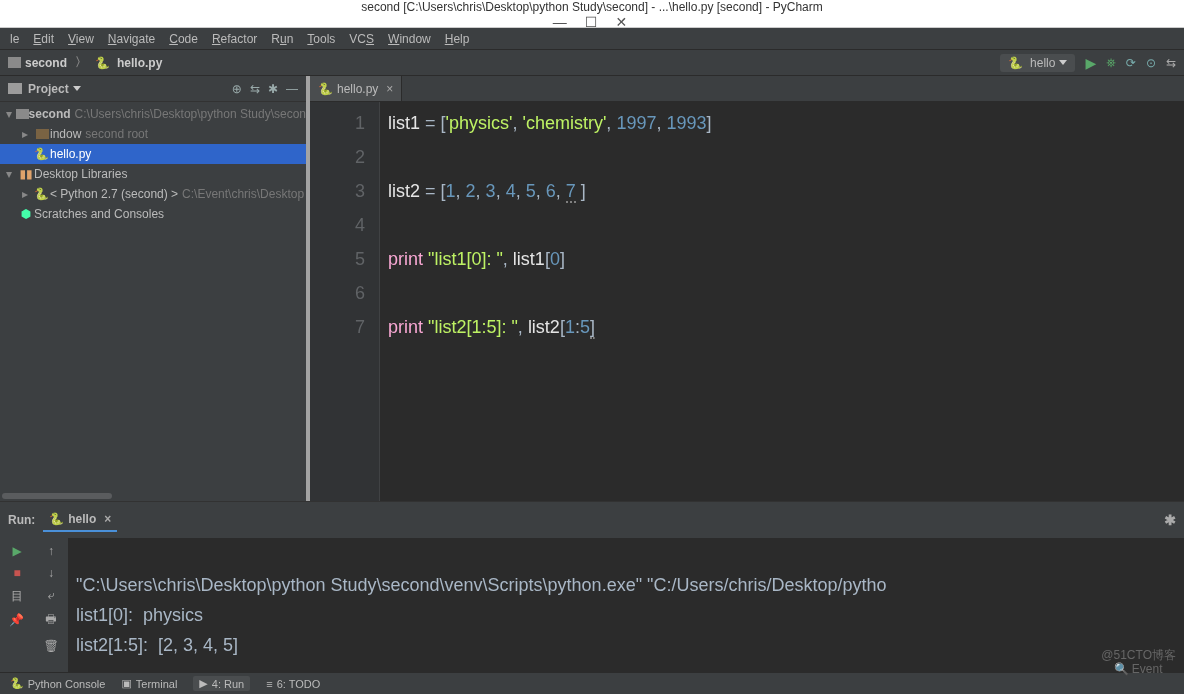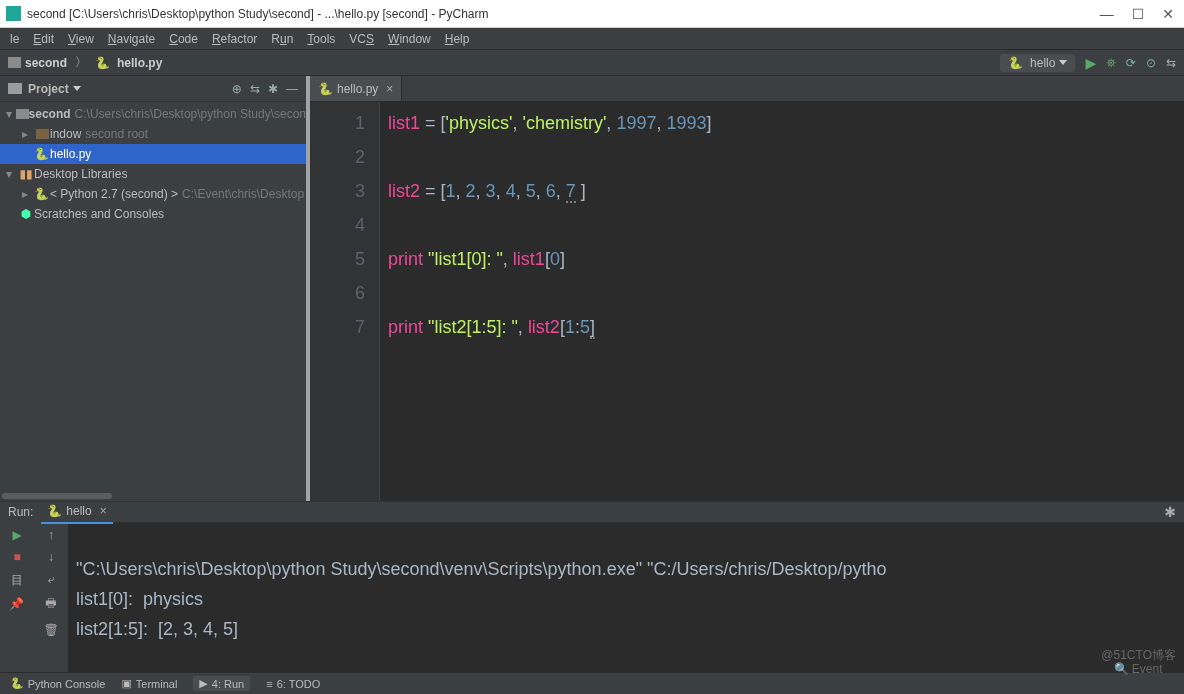--- a/index.html
+++ b/index.html
@@ -1,17 +1,17 @@
 <!DOCTYPE html>
 <html><head>
 <meta charset="utf-8">
 <style>
 * { margin:0; padding:0; box-sizing:border-box; font-family:"Segoe UI",Arial,sans-serif; }
 body { background:#3c3f41; color:#bbb; font-size:12px; overflow:hidden; width:1184px; height:694px; position:relative; }
-.titlebar { height:28px; background:#fff; color:#333; display:flex; align-items:center; padding:0 6px; border-bottom:1px solid #ccc; }
+.titlebar { height:28px; background:#fff; color:#333; display:flex; align-items:center; padding:0 6px; border-bottom:1px solid #ccc;flex-direction:column; }
 .titlebar .app-icon { width:15px; height:15px; background:#21a69a; margin-right:6px; }
 .titlebar .title-text { font-size:12px; flex:1; }
 .titlebar .winbtns { display:flex; gap:18px; color:#555; font-size:14px; margin-right:4px; }
 .menubar { height:22px; background:#3c3f41; display:flex; align-items:center; padding:0 4px; gap:2px; color:#bbb; border-bottom:1px solid #2b2b2b; }
 .menubar span { padding:2px 6px; cursor:default; }
 .menubar span u { text-decoration:underline; }
 .navbar { height:26px; background:#3c3f41; display:flex; align-items:center; padding:0 8px; border-bottom:1px solid #2b2b2b; }
 .navbar .crumb { display:flex; align-items:center; gap:4px; color:#ccc; font-weight:600; }
 .navbar .folder-icon { width:13px; height:11px; background:#8a8a8a; display:inline-block; }
 .navbar .arrow { color:#888; margin:0 4px; }
@@ -40,29 +40,29 @@
 .scroll-strip .thumb { width:110px; height:6px; background:#5a5c5e; border-radius:3px; margin:2px 0 0 2px; }
 .editor-area { flex:1; display:flex; flex-direction:column; background:#2b2b2b; }
 .tabrow { height:26px; background:#3c3f41; display:flex; border-bottom:1px solid #2b2b2b; }
 .tab { background:#4a4d4f; padding:4px 8px; display:flex; align-items:center; gap:4px; border-right:1px solid #2b2b2b; font-size:12px; }
 .tab .close-x { color:#aaa; margin-left:4px; }
 .code-wrap { flex:1; display:flex; font-family:"Consolas",monospace; font-size:18px; line-height:34px; }
 .gutter { width:70px; background:#313335; color:#606366; text-align:right; padding:4px 14px 0 0; border-right:1px solid #404244; }
 .gutter div { height:34px; }
 .codebody { flex:1; padding:4px 0 0 8px; position:relative; }
 .codebody .ln { height:34px; white-space:pre; }
-.kw-id { color:#ec4899; }
+.kw-id { color:#e5e5e5; }
 .eq { color:#a9b7c6; }
 .br { color:#a9b7c6; }
 .str { color:#bef264; }
 .num { color:#6897bb; }
-.kw-print { color:#ec4899; }
+.kw-print { color:#f9a8d4; }
 .squiggle { border-bottom:2px dotted #808080; }
 .run-panel { background:#2b2b2b; border-top:1px solid #323232; }
-.runtabs { height:20px; background:#3c3f41; display:flex; align-items:center; padding:9px 8px; color:#bbb; position:relative; }
+.runtabs { height:36px; background:#3c3f41; display:flex; align-items:center; padding:9px 8px; color:#bbb; position:relative;font-weight:bold; }
 .runtabs .label { margin-right:8px; }
 .runtab { display:flex; align-items:center; gap:4px; padding:2px 6px; height:24px; border-bottom:2px solid #4a90d9; }
 .runtabs .gear { position:absolute; right:8px; color:#aaa; font-size:14px; }
 .run-body { display:flex; height:165px; }
 .run-left { width:68px; background:#3c3f41; display:flex; }
 .run-col { width:34px; display:flex; flex-direction:column; align-items:center; gap:8px; padding-top:6px; color:#aaa; }
 .run-col .play { color:#59a869; }
 .run-col .pin { color:#ccc; }
 .console { flex:1; font-family:"Consolas",monospace; font-size:18px; line-height:30px; padding:2px 0 0 8px; white-space:pre; color:#a9b7c6; overflow:hidden; }
 .console .strc { color:#a9b7c6; }

